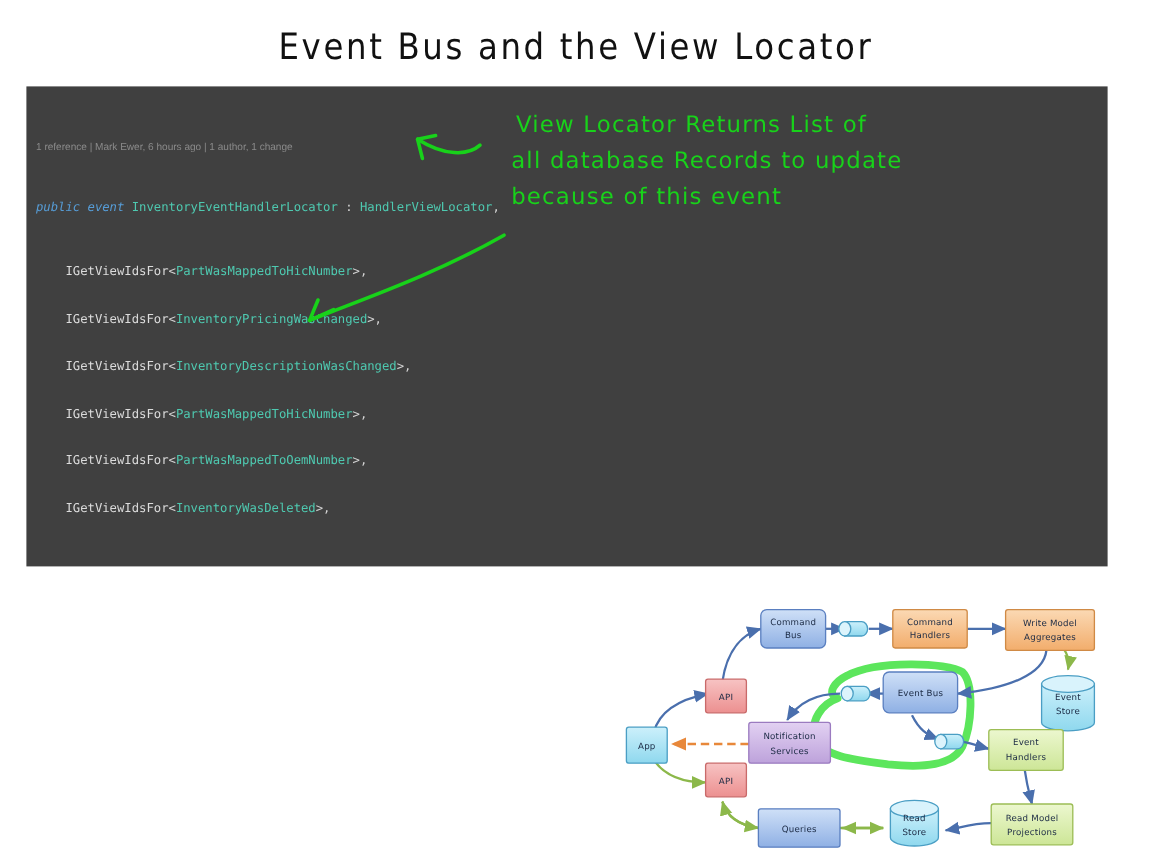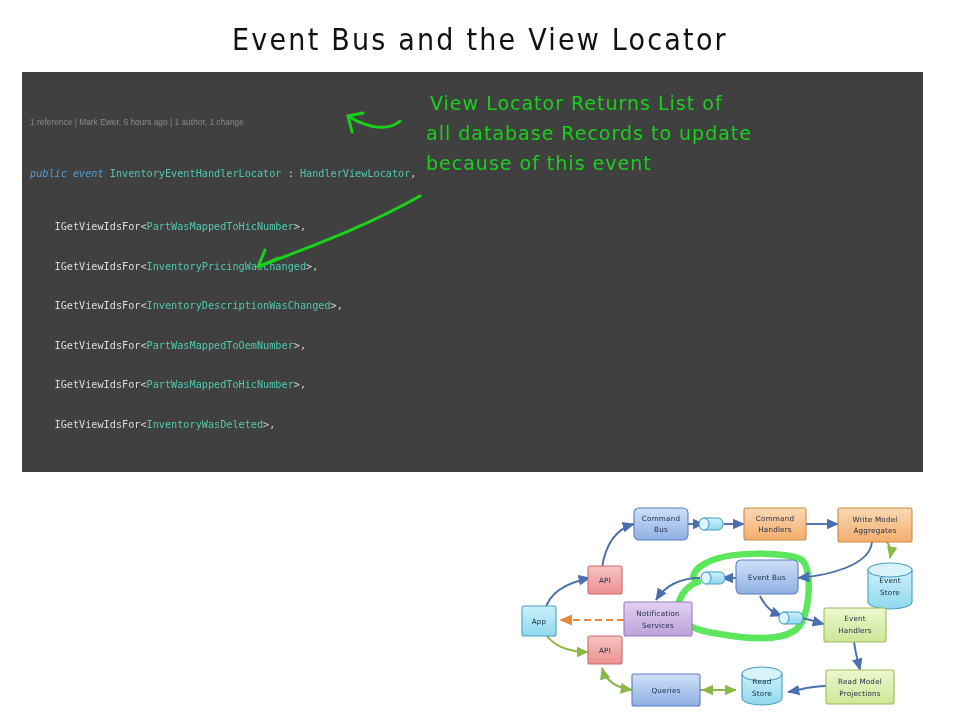--- a/index.html
+++ b/index.html
@@ -102,22 +102,22 @@
 <div id="code-panel">
   <div id="code-lines">
 
     <div class="lens">1 reference | Mark Ewer, 6 hours ago | 1 author, 1 change</div>
 
     <div class="codeline"><span class="kw">public</span> <span class="kw">event</span> <span class="type">InventoryEventHandlerLocator</span><span class="punct"> : </span><span class="type">HandlerViewLocator</span><span class="punct">,</span></div>
 
     <div class="codeline">    <span class="pln">IGetViewIdsFor</span><span class="punct">&lt;</span><span class="type">PartWasMappedToHicNumber</span><span class="punct">&gt;,</span></div>
     <div class="codeline">    <span class="pln">IGetViewIdsFor</span><span class="punct">&lt;</span><span class="type">InventoryPricingWasChanged</span><span class="punct">&gt;,</span></div>
     <div class="codeline">    <span class="pln">IGetViewIdsFor</span><span class="punct">&lt;</span><span class="type">InventoryDescriptionWasChanged</span><span class="punct">&gt;,</span></div>
+    <div class="codeline">    <span class="pln">IGetViewIdsFor</span><span class="punct">&lt;</span><span class="type">PartWasMappedToHicNumber</span><span class="punct">&gt;,</span></div>
     <div class="codeline">    <span class="pln">IGetViewIdsFor</span><span class="punct">&lt;</span><span class="type">PartWasMappedToOemNumber</span><span class="punct">&gt;,</span></div>
-    <div class="codeline">    <span class="pln">IGetViewIdsFor</span><span class="punct">&lt;</span><span class="type">PartWasMappedToHicNumber</span><span class="punct">&gt;,</span></div>
     <div class="codeline">    <span class="pln">IGetViewIdsFor</span><span class="punct">&lt;</span><span class="type">InventoryWasDeleted</span><span class="punct">&gt;,</span></div>
     
 
     
     
 
     
     
 
     

